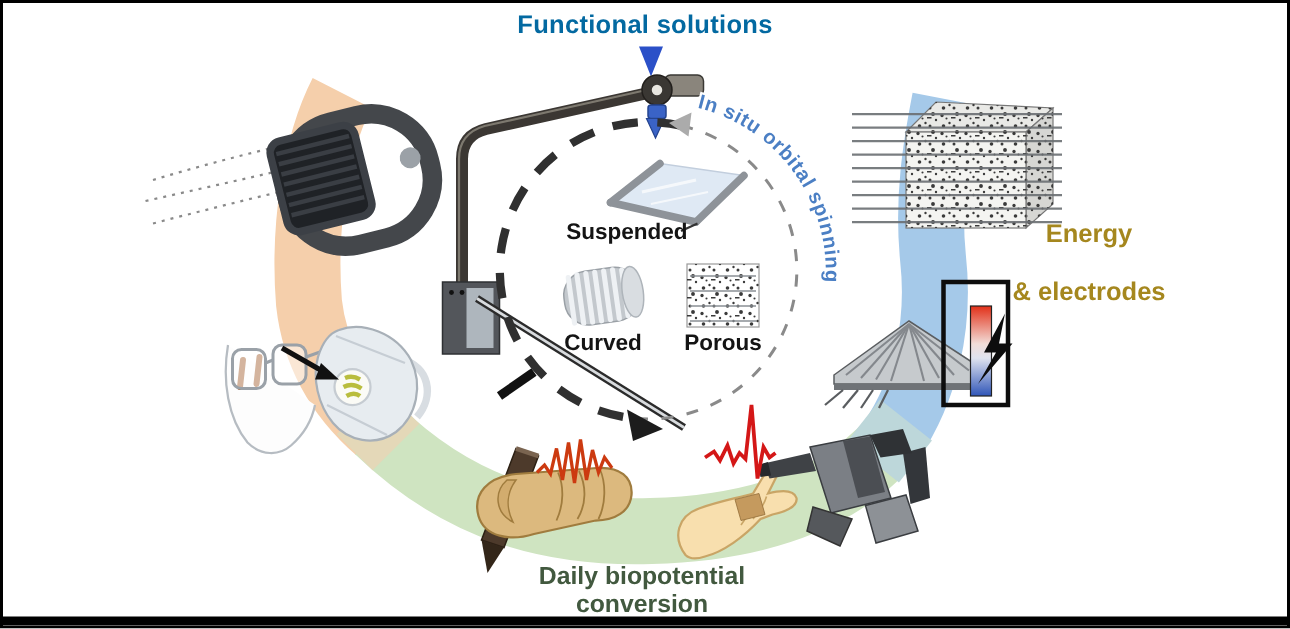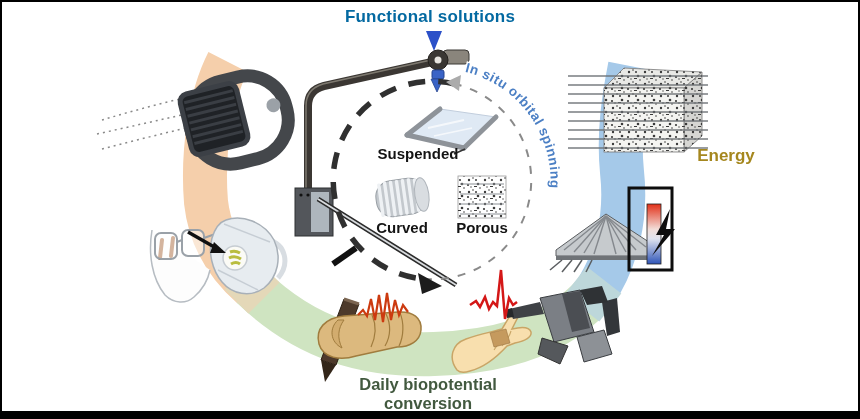--- a/index.html
+++ b/index.html
@@ -259,20 +259,21 @@
     <polygon points="668,207 654,233 662,233 650,254 673,227 664,227" fill="#0d0d0d"></polygon>
   </g>
 </svg>
 
 <div class="lbl title">Functional solutions</div>
 
 
 <div class="lbl energy">
   <span>Energy</span><br>
   <br>
+  <span>&amp; electrodes</span>
 </div>
 
 <div class="lbl biopotential">
   <span>Daily biopotential</span><br>
   <span>conversion</span>
 </div>
 
 <div class="bottom-bar"></div>
 </div>
 

